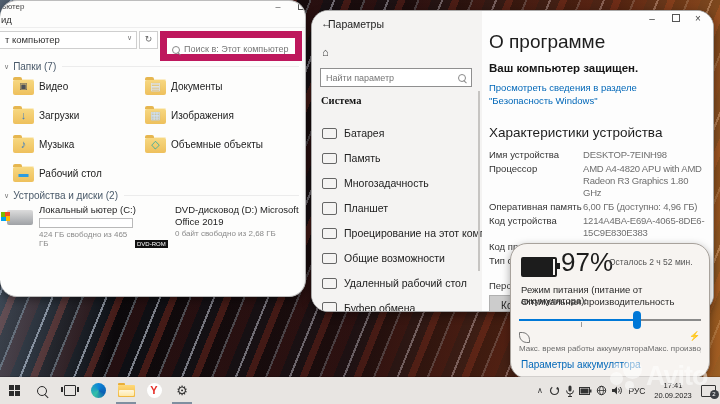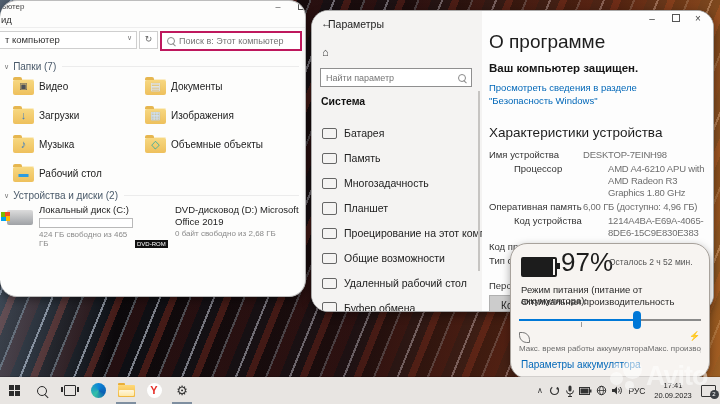--- a/index.html
+++ b/index.html
@@ -23,21 +23,21 @@
   .capbtn{position:absolute;top:0;width:20px;height:13px;text-align:center;font-size:9px;color:#555;line-height:13px;}
   #exp-min{left:268px;} #exp-max{left:292px;}
   .maxbox{display:inline-block;width:6px;height:6px;border:1px solid #555;}
   #explorer .ribbonrow{position:relative;height:13px;border-bottom:1px solid #eee;}
   #explorer .ribbontab{position:absolute;left:1px;top:0;font-size:9.5px;color:#333;}
   #explorer .addrrow{position:relative;height:24px;}
   .addrbox{position:absolute;left:0;top:3px;width:136px;height:16px;border:1px solid #cfcfcf;border-left:none;background:#fff;font-size:9.5px;color:#333;}
   .addrbox .txt{position:absolute;left:5px;top:2px;white-space:nowrap;}
   .addrbox .caret{position:absolute;right:4px;top:2px;font-size:7px;color:#777;}
   .refbox{position:absolute;left:139px;top:3px;width:17px;height:16px;border:1px solid #cfcfcf;background:#fff;text-align:center;font-size:9px;color:#666;line-height:15px;}
-  .searchbox{position:absolute;left:160px;top:3px;right:3px;height:16px;border:2px solid #be185d;background:#fff;display:flex;align-items:center;gap:4px;padding-left:5px;}
+  .searchbox{position:absolute;left:160px;top:3px;right:3px;height:16px;border:7px solid #be185d;background:#fff;display:flex;align-items:flex-end;gap:4px;padding-left:5px;}
   .mag{width:6px;height:6px;border:1px solid #8a8a8a;border-radius:50%;position:relative;flex:0 0 auto;}
   .mag::after{content:"";position:absolute;left:5px;top:5px;width:4px;height:1px;background:#8a8a8a;transform:rotate(45deg);transform-origin:0 0;}
   .searchbox input{border:none;outline:none;background:transparent;font-family:inherit;font-size:9px;color:#555;width:110px;padding:0;}
   #explorer .content{position:absolute;left:0;top:50px;right:0;bottom:0;}
   .sechead{display:flex;align-items:center;font-size:10px;color:#4a5a6a;padding:0 6px 0 4px;}
   .sechead .chev{font-size:7px;margin-right:4px;color:#777;}
   .hline{flex:1;height:1px;background:#ececec;margin-left:6px;}
   .fgrid{display:grid;grid-template-columns:132px 160px;margin-left:13px;}
   .fitem{display:flex;align-items:center;gap:5px;height:29px;}
   .ficon{width:21px;height:16px;border-radius:2px;background:linear-gradient(180deg,#f7d983,#eec05c);position:relative;flex:0 0 auto;box-shadow:inset 0 1px 0 rgba(255,255,255,.55);}
@@ -65,39 +65,39 @@
   #settings{left:311px;top:10px;width:401px;height:300px;background:#fbfafa;border:1px solid #a9a9a9;z-index:20;display:flex;}
   .sbar{width:170px;background:#f4f3f2;position:relative;flex:0 0 auto;}
   .sbar .back{position:absolute;left:9px;top:6px;font-size:11px;color:#333;}
   .sbar .apptitle{position:absolute;left:16px;top:7px;font-size:10.5px;color:#222;}
   .homerow{position:absolute;left:0;top:33px;width:100%;height:20px;}
   .homerow .hicon{position:absolute;left:10px;top:2px;font-size:11px;color:#444;}
   .homerow .htxt{position:absolute;left:32px;top:3px;font-size:10.5px;color:#222;margin-top:26px;}
   .ssearch{position:absolute;left:8px;top:57px;width:150px;height:17px;border:1px solid #8f8f8f;background:#fff;display:flex;align-items:center;}
   .ssearch input{border:none;outline:none;background:transparent;font-family:inherit;font-size:9px;color:#666;flex:1;padding:0 0 0 5px;}
   .ssearch .mag{margin-right:5px;}
-  .sbar .section{position:absolute;left:9px;top:84px;font-size:10.5px;font-weight:bold;color:#111;}
+  .sbar .section{position:absolute;left:9px;top:84px;font-size:10.5px;font-weight:bold;color:#111;font-family:Liberation Serif, serif;}
   .sitems{position:absolute;left:0;top:111px;width:100%;}
   .sitem{position:relative;height:25px;}
   .sicon{position:absolute;left:10px;top:6px;width:13px;height:9px;border:1px solid #666;border-radius:2px;}
   .sicon.tall{height:11px;top:5px;}
   .stxt{position:absolute;left:32px;top:5px;font-size:10.5px;color:#222;white-space:nowrap;}
   .sscroll{position:absolute;right:2px;top:80px;width:2px;height:180px;background:#c6c4c2;}
   .spane{flex:1;background:#fdfdfd;position:relative;}
   .spane .winctl{position:absolute;top:2px;font-size:10px;color:#444;width:18px;text-align:center;}
   #st-min{right:52px;} #st-max{right:28px;} #st-close{right:6px;}
   .h1{position:absolute;left:7px;top:20px;font-size:19px;font-weight:400;color:#1d1d1d;}
   .protect{position:absolute;left:7px;top:51px;font-size:11.5px;font-weight:bold;color:#161616;}
   .seclink{position:absolute;left:7px;top:71px;width:208px;font-size:9.5px;line-height:1.35;color:#0067b8;}
   .h2{position:absolute;left:7px;top:114px;font-size:13.5px;font-weight:400;color:#1d1d1d;}
   .specs{position:absolute;left:7px;top:138px;right:4px;}
   .srow{display:flex;margin-bottom:2px;}
   .slabel{width:94px;flex:0 0 auto;font-size:9.5px;color:#333;}
   .svalue{width:132px;font-size:9.5px;color:#6e6e6e;line-height:1.25;letter-spacing:-.2px;overflow-wrap:anywhere;}
-  .srow.h2l{min-height:24px;margin-left:25px;} .srow.h1l{min-height:12px;}
+  .srow.h2l{min-height:24px;} .srow.h1l{min-height:12px;}
   .copybtn{position:absolute;left:7px;top:284px;width:78px;height:20px;background:#cccccc;border:1px solid #b0b0b0;font-family:inherit;font-size:10px;color:#222;text-align:center;line-height:18px;}
   
   #flyout{left:510px;top:243px;width:198px;height:134px;background:#f7f4f1;border:1px solid #a8a29c;z-index:30;box-shadow:0 3px 8px rgba(0,0,0,.35);}
   .batt{position:absolute;left:10px;top:13px;width:32px;height:16px;border:2px solid #1c1c1c;border-radius:2px;background:#1c1c1c;box-shadow:inset -2px 0 0 #f7f4f1;}
   .batt::after{content:"";position:absolute;right:-5px;top:4px;width:3px;height:6px;background:#1c1c1c;}
   .pct{position:absolute;left:50px;top:3px;font-size:26px;font-weight:400;color:#1c1c1c;}
   .remain{position:absolute;left:98px;top:13px;width:92px;font-size:8.5px;color:#555;}
   .mode1{position:absolute;left:10px;top:40px;font-size:9.5px;color:#2a2a2a;}
   .mode2{position:absolute;left:10px;top:52px;font-size:9.5px;color:#2a2a2a;}
   .slider{position:absolute;left:8px;right:8px;top:68px;height:16px;}
@@ -220,21 +220,21 @@
     </div>
     <div class="sechead" style="margin-top:2px;">
       <span class="chev">∨</span>
       <span>Устройства и диски (2)</span>
       <span class="hline"></span>
     </div>
     <div class="dgrid">
       <div class="drive">
         <span class="hdd"></span>
         <span class="dmeta">
-          <span class="dname">Локальный диск (C:)</span>
+          <span class="dname">Локальный ьютер (C:)</span>
           <span class="bar"><span class="fill"></span></span>
           <span class="dinfo">424 ГБ свободно из 465 ГБ</span>
         </span>
       </div>
       <div class="drive">
         <span class="dvdwrap">
           <span class="dvd"></span>
           <span class="dvdbadge">DVD-ROM</span>
         </span>
         <span class="dmeta">
@@ -304,21 +304,21 @@
     <div class="protect">Ваш компьютер защищен.</div>
     <div class="seclink">Просмотреть сведения в разделе "Безопасность Windows"</div>
     <div class="h2">Характеристики устройства</div>
     <div class="specs">
       <div class="srow h1l">
         <span class="slabel">Имя устройства</span>
         <span class="svalue">DESKTOP-7EINH98</span>
       </div>
       <div class="srow h2l">
         <span class="slabel">Процессор</span>
-        <span class="svalue">AMD A4-6210 APU with AMD Radeon R3 Graphics  1.80 GHz</span>
+        <span class="svalue">AMD A4-4820 APU with AMD Radeon R3 Graphics  1.80 GHz</span>
       </div>
       <div class="srow h1l">
         <span class="slabel">Оперативная память</span>
         <span class="svalue">6,00 ГБ (доступно: 4,96 ГБ)</span>
       </div>
       <div class="srow h2l">
         <span class="slabel">Код устройства</span>
         <span class="svalue">1214A4BA-E69A-4065-8DE6-15C9E830E383</span>
       </div>
       <div class="srow h1l">

